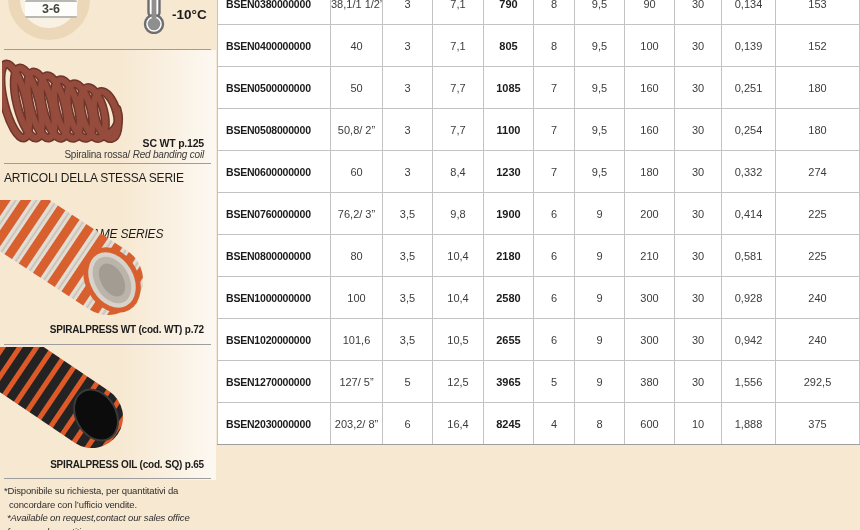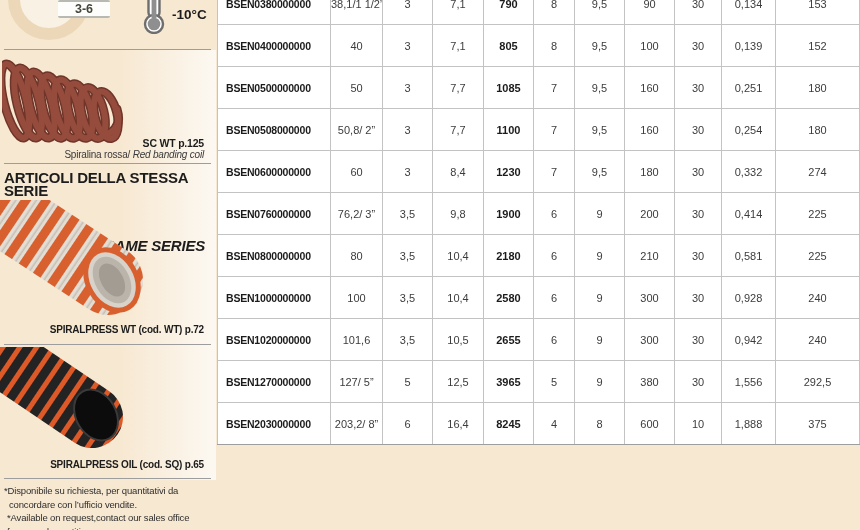--- a/index.html
+++ b/index.html
@@ -12,42 +12,42 @@
   }
   
   .left-panel { position:absolute; left:0; top:0; width:215px; height:530px; }
   .panel-fade { position:absolute; left:120px; top:50px; width:96px; height:430px;
     background:linear-gradient(to right, rgba(255,255,255,0), rgba(253,250,245,.9)); }
   .badge-circle { position:absolute; left:8px; top:-42px; width:82px; height:82px;
     border:12px solid #ecd8b8; background:#f9f1e3; border-radius:50%; }
   .badge-pill { position:absolute; left:25px; top:0; width:52px; height:18px; z-index:2;
     background:#fdfdfb; border-top:2px solid #b9b9b3; border-bottom:2px solid #b9b9b3;
     border-radius:2px; font-weight:bold; font-size:12.5px; color:#45453d;
-    text-align:center; line-height:15px;margin-left:33px; }
+    text-align:center; line-height:15px; }
   .thermo { position:absolute; left:137px; top:0; width:34px; height:34px; }
   .temp-label { position:absolute; left:172px; top:7px; font-weight:bold; font-size:13.5px; color:#1c1c1c; }
   .divider { position:absolute; left:4px; width:207px; height:1px; background:#9d9d9d; }
   .d1{top:49px}.d2{top:163px}.d3{top:344px}.d4{top:478px}
   .coil-img { position:absolute; left:2px; top:53px; }
   .wt-img   { position:absolute; left:0px; top:200px; }
   .oil-img  { position:absolute; left:0px; top:347px; }
   .cap { position:absolute; right:11px; text-align:left; white-space:nowrap; letter-spacing:-0.2px; }
   .cap-bold { font-weight:bold; font-size:10.5px; color:#1c1c1c; }
   .cap-sc   { top:137px; }
   .cap-sub  { top:149px; font-size:10px; color:#3a3a3a; }
   .cap-sub .it { font-style:italic; }
   .cap-wt   { top:324px; font-size:10px; }
   .cap-oil  { top:459px; font-size:10px; }
-  .series-heading { position:absolute; left:4px; top:172px; font-weight:bold;
-    font-size:15px; letter-spacing:-0.2px; color:#1c1c1c; line-height:12.5px; }
+  .series-heading { position:absolute; left:4px; top:172px; font-weight:normal;
+    font-size:12px; letter-spacing:-0.2px; color:#1c1c1c; line-height:12.5px; }
   .series-heading .line2 { font-style:italic;margin-top:43px; }
   .footnote { position:absolute; left:4px; top:484px; width:206px;
     font-size:9.5px; line-height:13.5px; letter-spacing:-0.15px; color:#2e2e2e; }
   .footnote .indent { padding-left:5px; }
-  .footnote .en { padding-left:3px; }
+  .footnote .en { font-style:italic; padding-left:3px; }
   
   .table-wrap { position:absolute; left:217px; top:-18px; }
   table.spec { border-collapse:collapse; table-layout:fixed; width:642px; background:#ffffff; }
   table.spec th, table.spec td {
     border:1px solid #c3c3c3; height:42px; font-size:11px; color:#3c3c3c;
     text-align:center; vertical-align:middle; overflow:hidden; white-space:nowrap;
   }
   table.spec th.code { text-align:left; padding-left:8px; font-weight:bold;
     font-size:10.5px; letter-spacing:-0.2px; color:#1b1b1b; }
   table.spec td.bold { font-weight:bold; color:#1b1b1b; }

